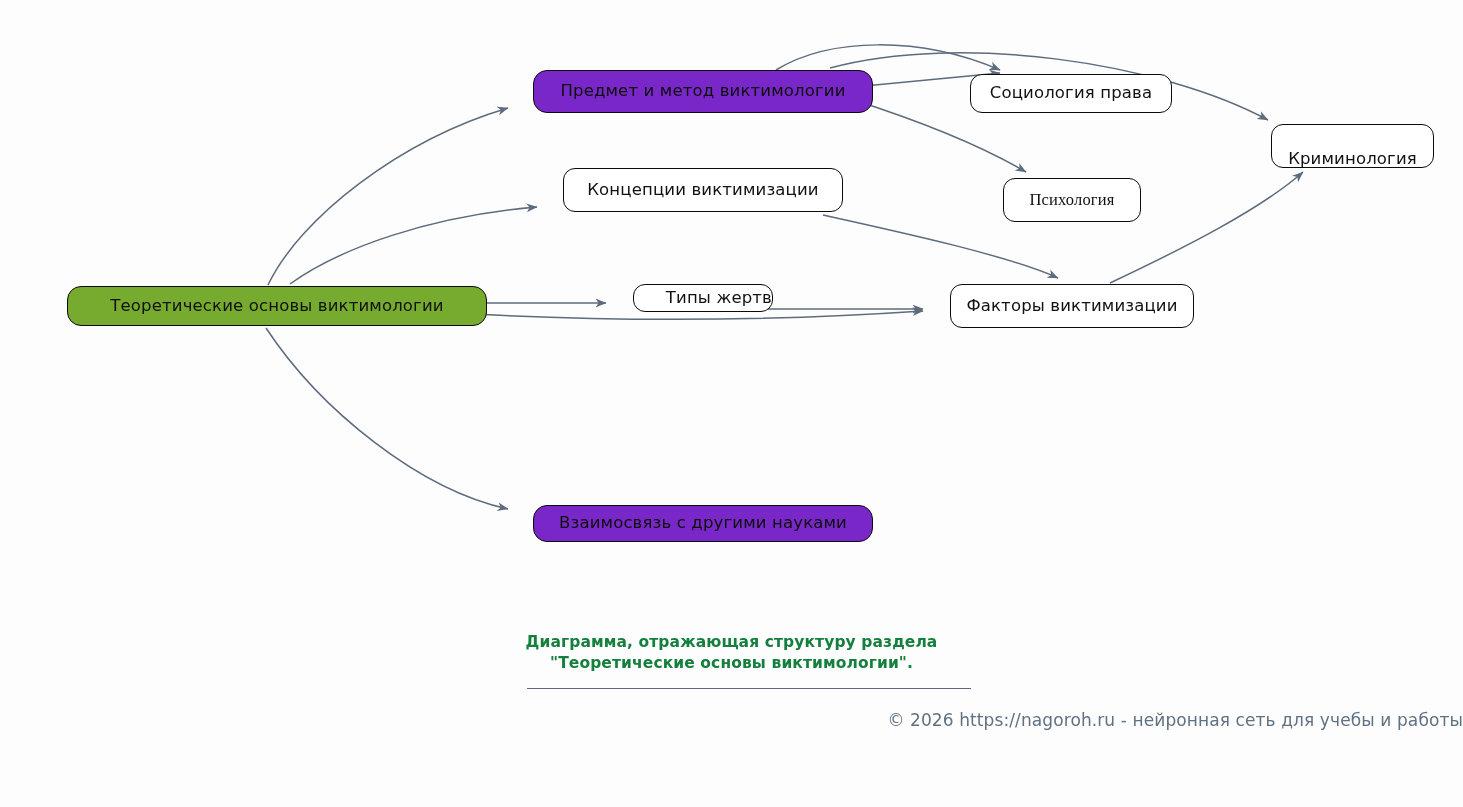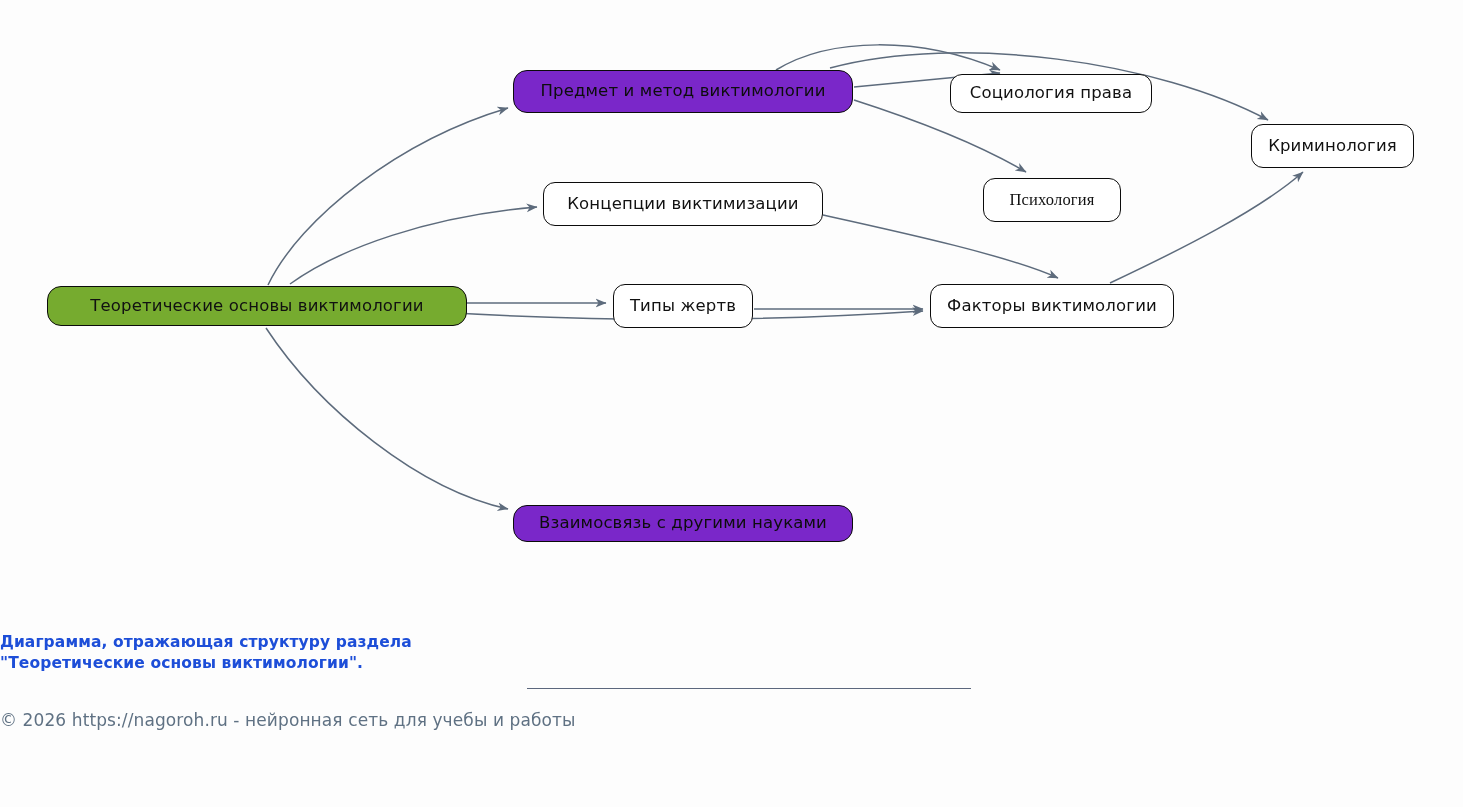--- a/index.html
+++ b/index.html
@@ -30,20 +30,21 @@
     align-items: center;
     justify-content: center;
     border-radius: 12px;
     border: 1.2px solid #0b0b0b;
     background: #ffffff;
     color: #111111;
     font-size: 16.5px;
     letter-spacing: 0.15px;
     white-space: nowrap;
     z-index: 3;
+    margin-left: 20px;
   }
   .node.green {
     background: #76ab2f;
     border: 1.6px solid #0b0b0b;
     border-radius: 14px;
   }
   .node.purple {
     background: #7a27c9;
     border: 1.6px solid #0b0b0b;
     border-radius: 14px;
@@ -51,42 +52,42 @@
   }
   .node-label {
     display: block;
     line-height: 1;
   }
   #caption {
     position: absolute;
     left: 0;
     top: 632px;
     width: 1463px;
-    text-align: left;
-    color: #1d4ed8;
+    text-align: center;
+    color: #15803d;
     font-weight: bold;
     font-size: 15.5px;
     line-height: 21px;
     letter-spacing: 0.1px;
   }
   #caption .cap-line { display: block; }
   #divider {
     position: absolute;
     left: 527px;
     top: 688px;
     width: 444px;
     height: 1px;
     background: #5c677d;
   }
   #footer {
     position: absolute;
     left: 0;
     top: 710px;
     width: 1463px;
-    text-align: left;
+    text-align: right;
     color: #5f7183;
     font-size: 17px;
     letter-spacing: 0.1px;
   }
 </style>
 </head>
 <body>
 
 <div id="stage">
 
@@ -125,41 +126,41 @@
   </svg>
 
   <div class="node green" style="left:47px; top:286px; width:420px; height:40px;">
     <span class="node-label">Теоретические основы виктимологии</span>
   </div>
 
   <div class="node purple" style="left:513px; top:70px; width:340px; height:43px;">
     <span class="node-label">Предмет и метод виктимологии</span>
   </div>
 
-  <div class="node" style="left:543px; top:182px; width:280px; height:44px;">
+  <div class="node" style="left:543px; top:168px; width:280px; height:44px;">
     <span class="node-label">Концепции виктимизации</span>
   </div>
 
-  <div class="node" style="left:613px; top:284px; width:140px; height:44px;">
+  <div class="node" style="left:613px; top:284px; width:140px; height:28px;justify-content:flex-end;">
     <span class="node-label">Типы жертв</span>
   </div>
 
   <div class="node" style="left:930px; top:284px; width:244px; height:44px;">
-    <span class="node-label">Факторы виктимологии</span>
+    <span class="node-label">Факторы виктимизации</span>
   </div>
 
   <div class="node" style="left:950px; top:74px; width:202px; height:39px;">
     <span class="node-label">Социология права</span>
   </div>
 
   <div class="node" style="left:983px; top:178px; width:138px; height:44px;font-family:Liberation Serif, serif;">
     <span class="node-label">Психология</span>
   </div>
 
-  <div class="node" style="left:1251px; top:124px; width:163px; height:44px;">
+  <div class="node" style="left:1251px; top:124px; width:163px; height:44px;align-items:flex-end;">
     <span class="node-label">Криминология</span>
   </div>
 
   <div class="node purple" style="left:513px; top:505px; width:340px; height:37px;">
     <span class="node-label">Взаимосвязь с другими науками</span>
   </div>
 
   <div id="caption">
     <span class="cap-line">Диаграмма, отражающая структуру раздела</span>
     <span class="cap-line">"Теоретические основы виктимологии".</span>

